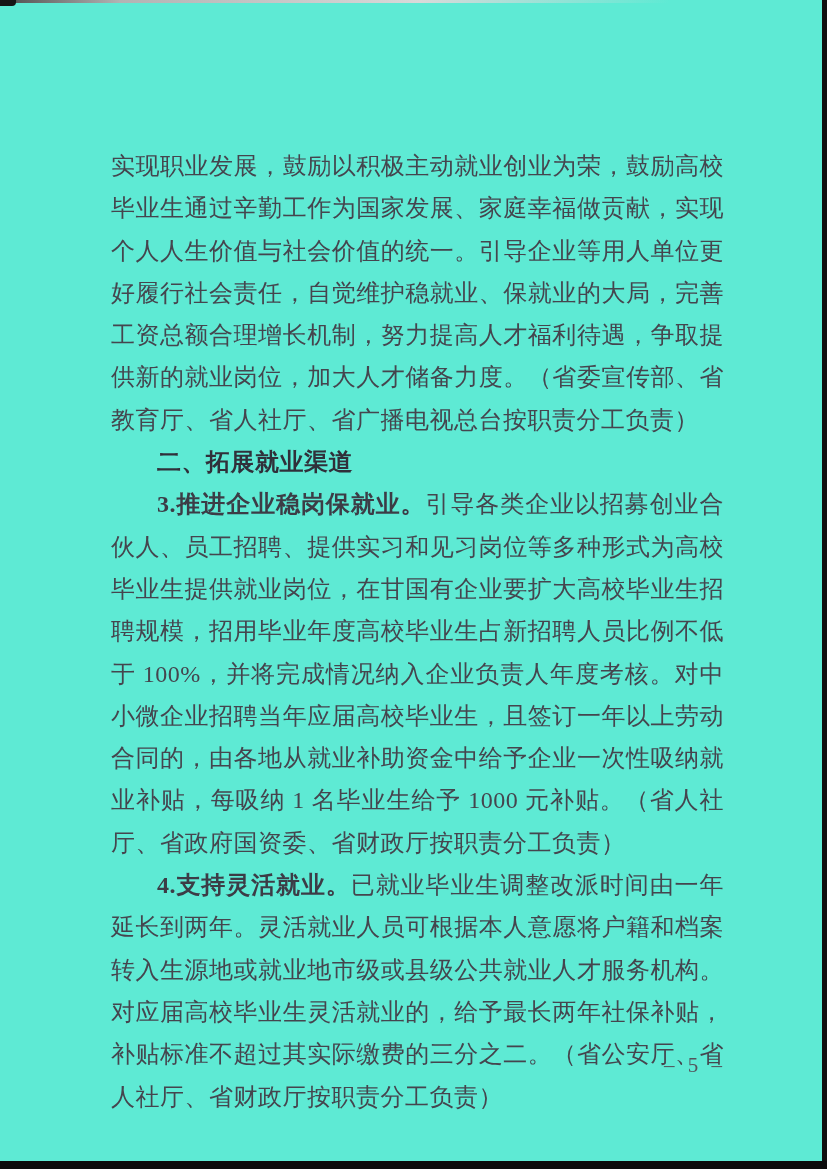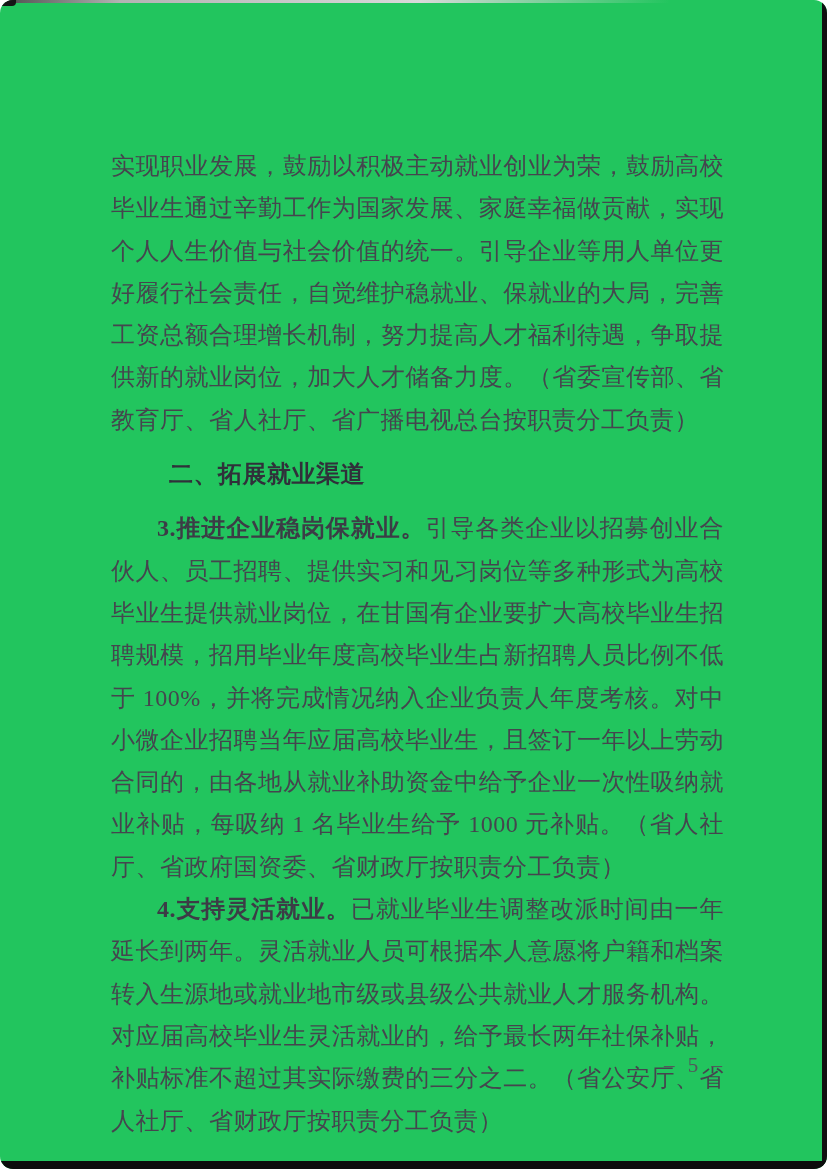--- a/index.html
+++ b/index.html
@@ -4,24 +4,23 @@
 <style>
   html, body {
     margin: 0;
     padding: 0;
     background: #ffffff;
   }
   .page {
     position: relative;
     width: 827px;
     height: 1169px;
-    background: #22c55e;
+    background: #5eead4;
     overflow: hidden;
     font-family: "Liberation Serif", "DejaVu Serif", serif;
-    border-radius: 13px;
   }
   
   .top-streak {
     position: absolute;
     top: 0; left: 0;
     width: 670px; height: 3px;
     background: linear-gradient(to right,
       #1b1b1b 0px, #5a5a5a 18px, #b3b3b3 120px,
       #d9d9d9 420px, rgba(217,217,217,0) 670px);
   }
@@ -57,21 +56,21 @@
     letter-spacing: 0.5px;
   }
   .text-block p {
     margin: 0;
     padding: 0;
   }
   .para-indent {
     text-indent: 46px;
   }
   .section-heading {
-    margin: 12px;
+    margin: 0;
     padding: 0;
     text-indent: 46px;
     font-family: Liberation Serif, serif;
     font-weight: bold;
     font-size: 24px;
     line-height: 42.3px;
     color: #30303a;
   }
   .item-lead {
     font-weight: 700;

